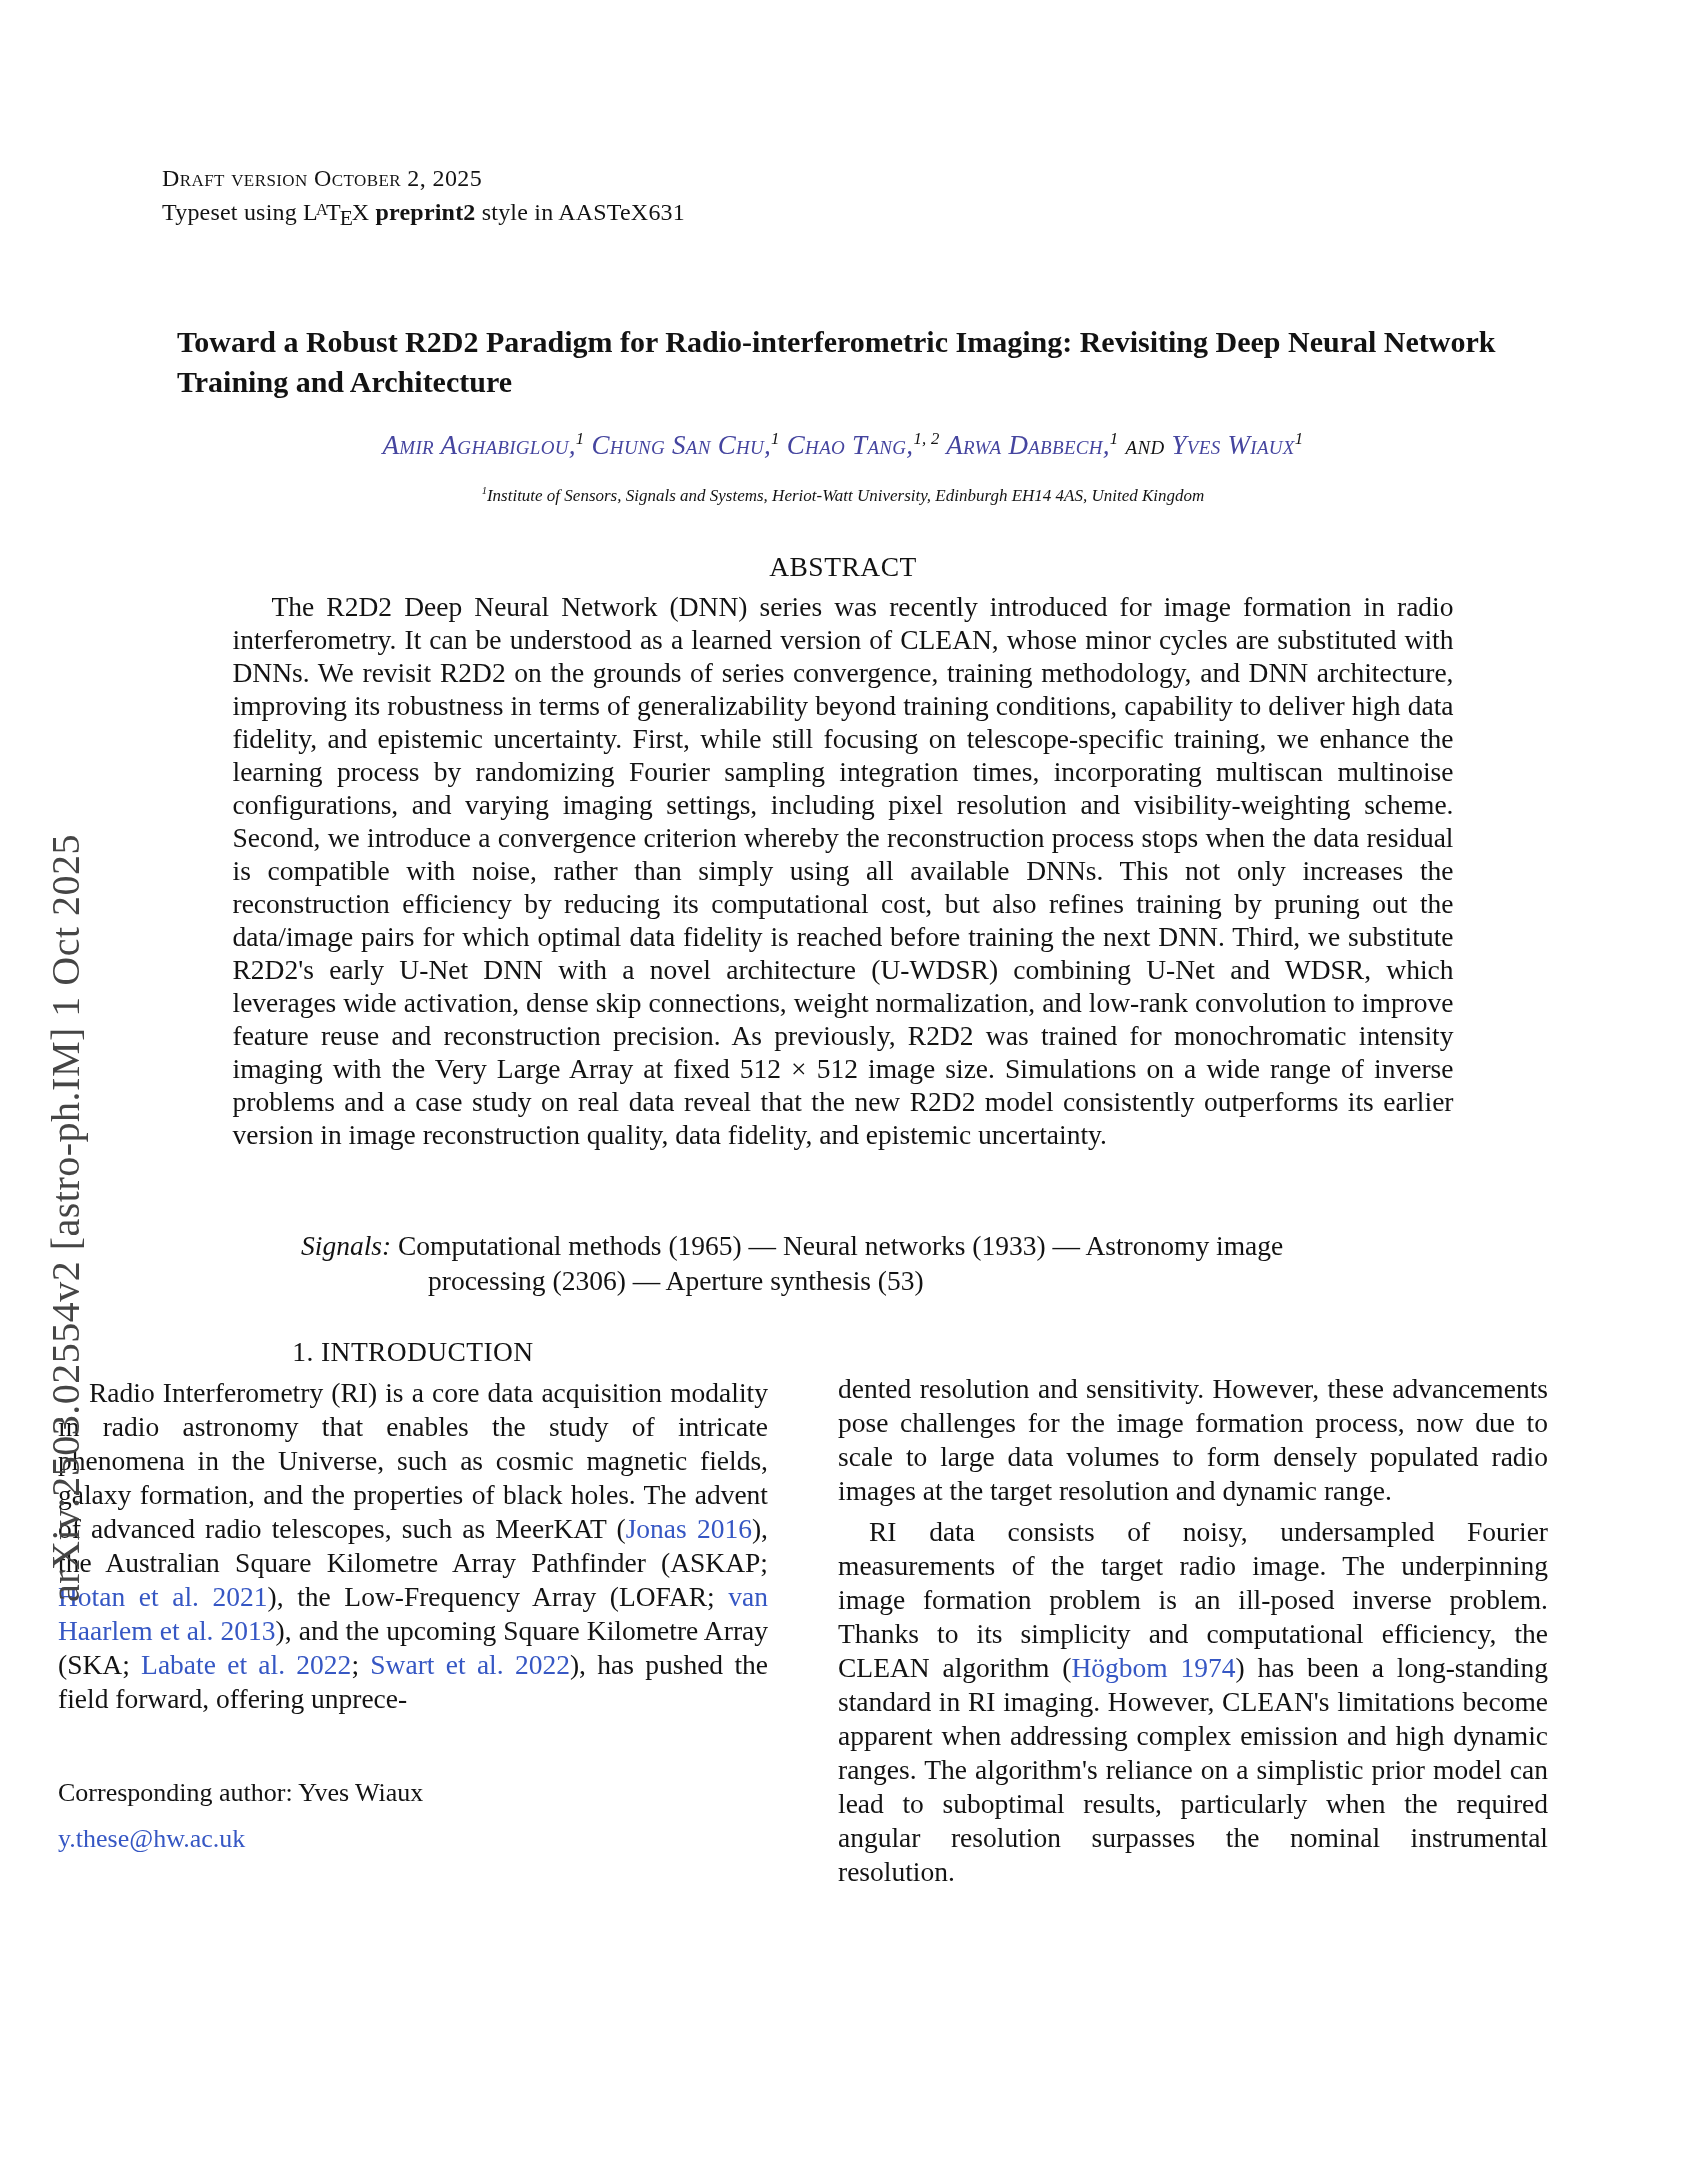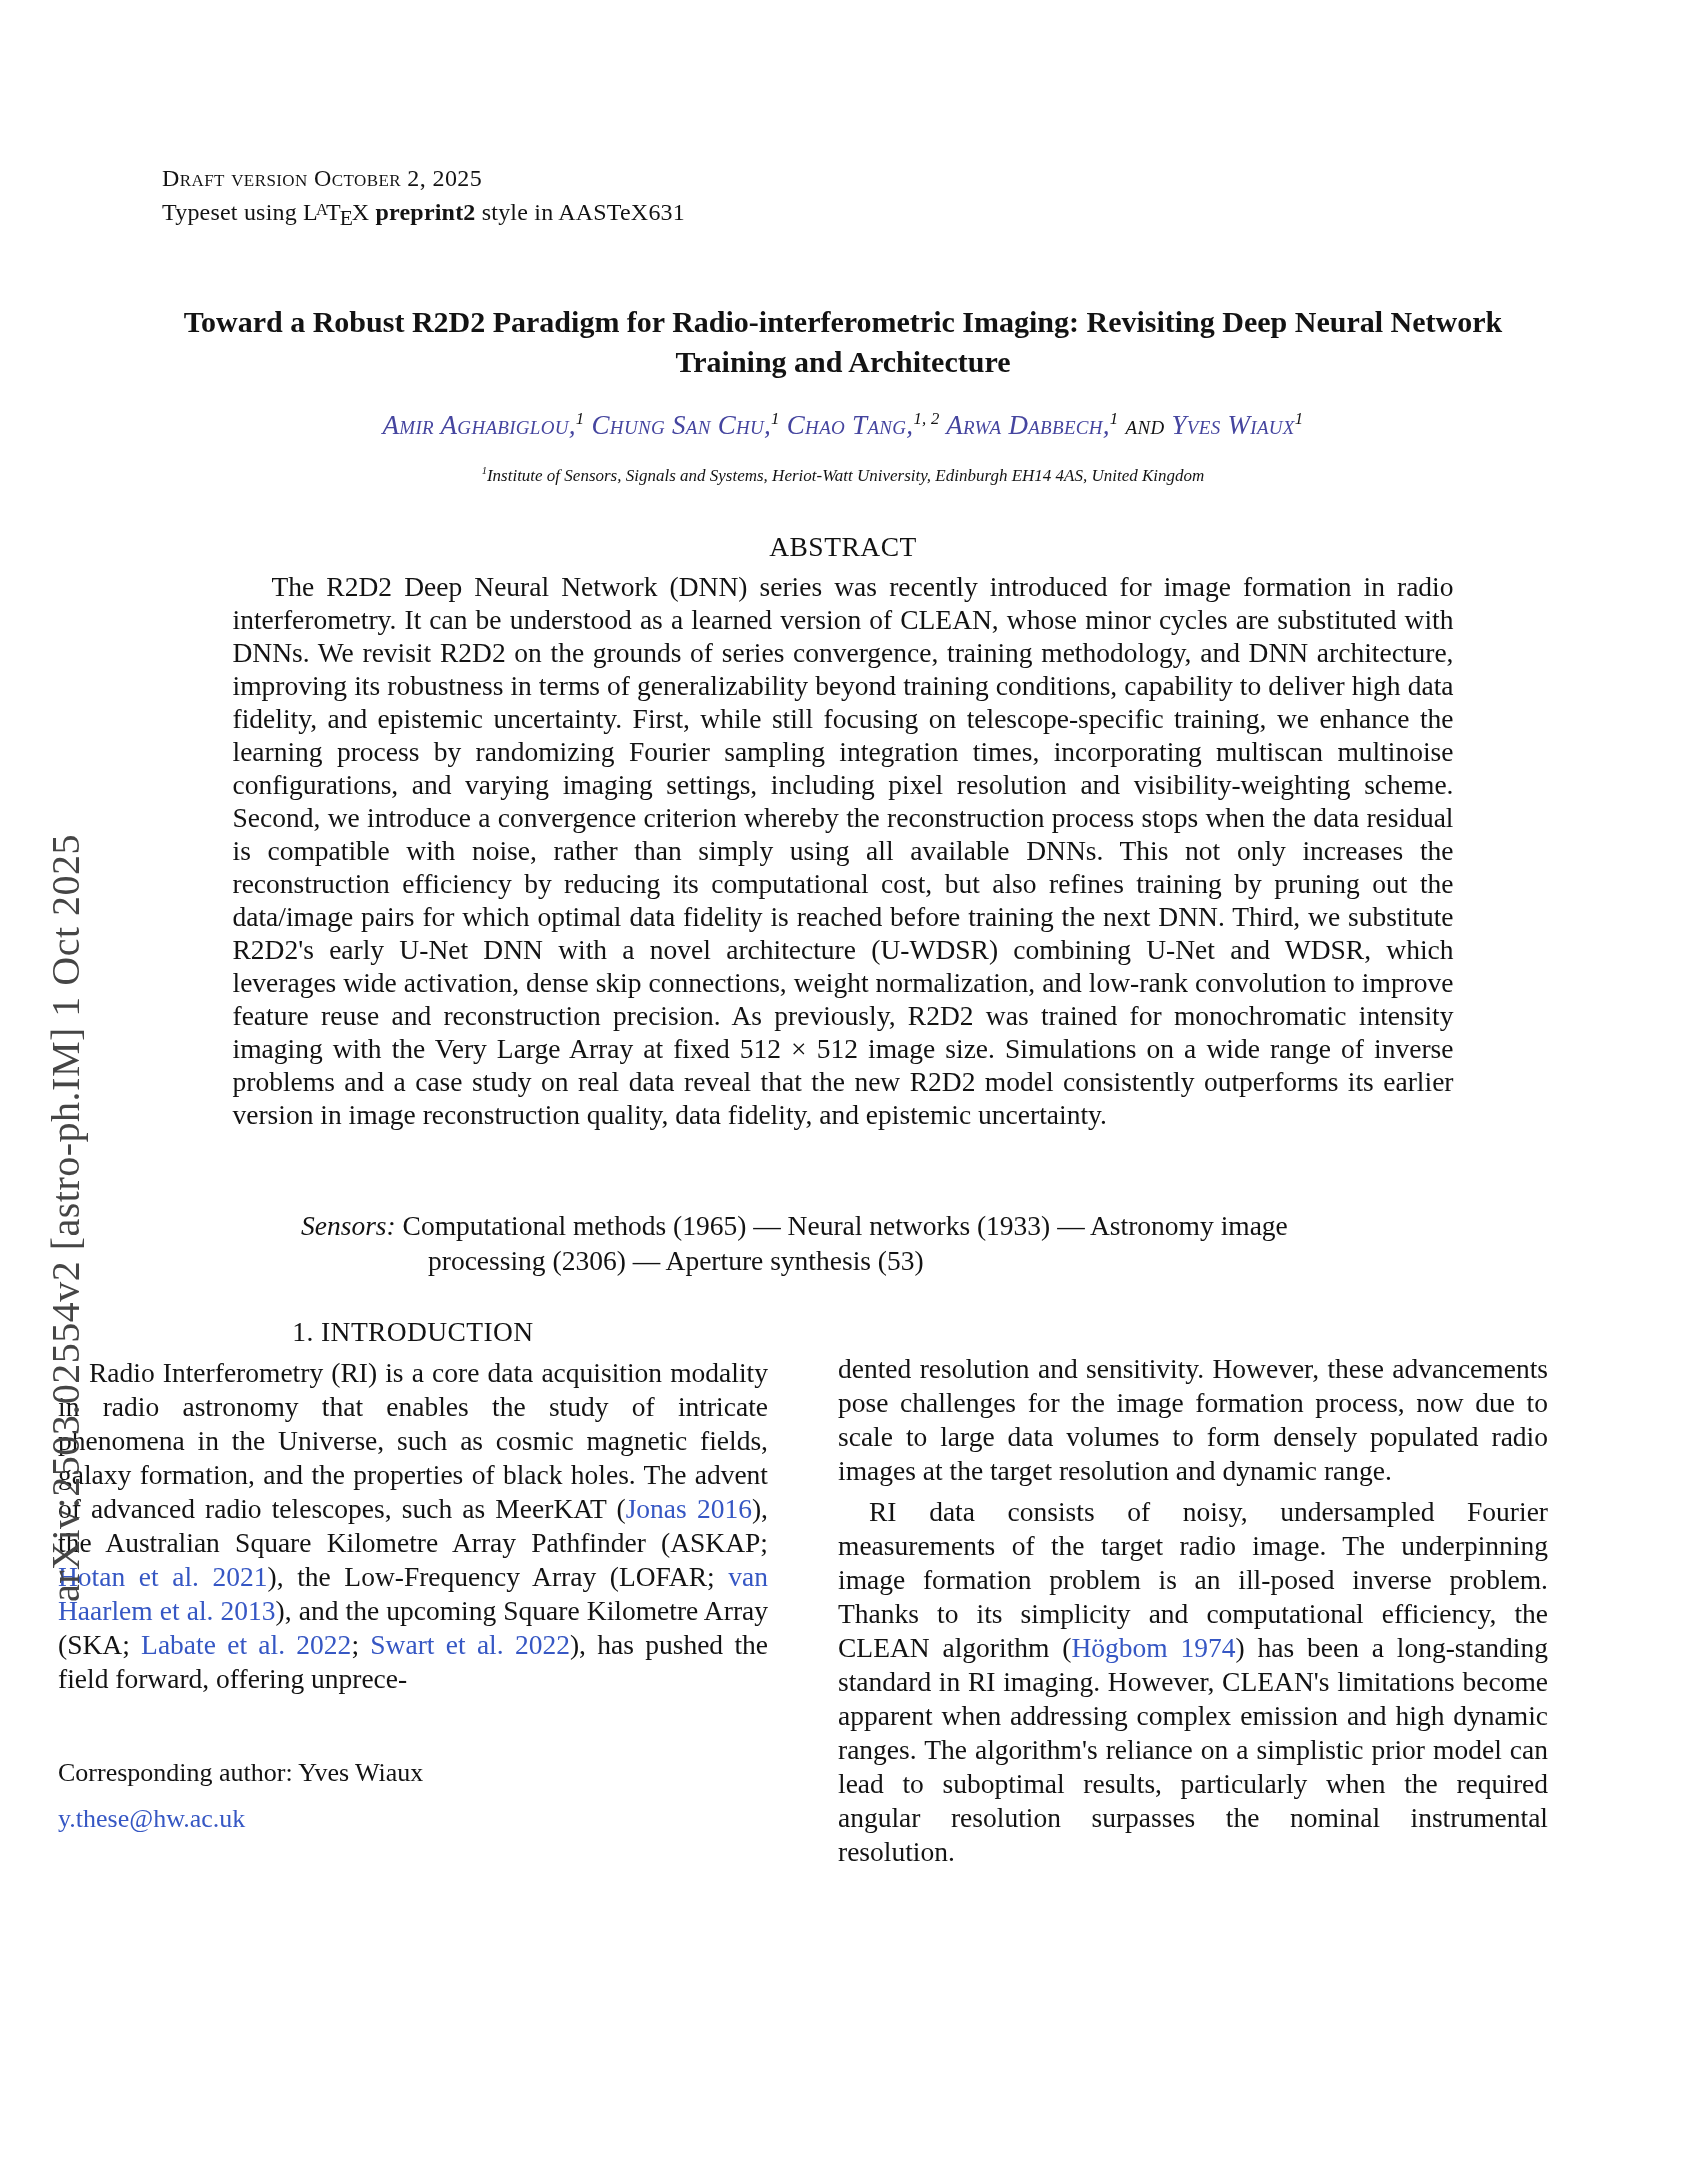--- a/index.html
+++ b/index.html
@@ -43,23 +43,23 @@
     transform-origin: 0 0;
     transform: rotate(-90deg);
     font-size: 40px;
     letter-spacing: 0.5px;
     color: var(--arxiv);
     white-space: nowrap;
   }
 
   
   .title {
-    margin: 68px auto 0 auto;
+    margin: 88px auto 0 auto;
     width: 1332px;
-    text-align: center;
+    text-align: left;
     font-size: 30px;
     line-height: 40px;
     font-weight: bold;
   }
   .authors-line {
     margin-top: 27.5px;
     text-align: center;
     font-size: 27px;
     line-height: 33px;
     font-variant: small-caps;
@@ -157,21 +157,21 @@
   <div class="authors-line"><span class="author">Amir Aghabiglou,</span><sup>1</sup><span class="author"> Chung San Chu,</span><sup>1</sup><span class="author"> Chao Tang,</span><sup>1, 2</sup><span class="author"> Arwa Dabbech,</span><sup>1</sup><span class="plain"> and </span><span class="author">Yves Wiaux</span><sup>1</sup></div>
 
   <div class="affiliations">
     <div><sup>1</sup><span>Institute of Sensors, Signals and Systems, Heriot-Watt University, Edinburgh EH14 4AS, United Kingdom</span></div>
   </div>
 
   <div class="abstract-heading">ABSTRACT</div>
 
   <p class="abstract-text">The R2D2 Deep Neural Network (DNN) series was recently introduced for image formation in radio interferometry. It can be understood as a learned version of CLEAN, whose minor cycles are substituted with DNNs. We revisit R2D2 on the grounds of series convergence, training methodology, and DNN architecture, improving its robustness in terms of generalizability beyond training conditions, capability to deliver high data fidelity, and epistemic uncertainty. First, while still focusing on telescope-specific training, we enhance the learning process by randomizing Fourier sampling integration times, incorporating multiscan multinoise configurations, and varying imaging settings, including pixel resolution and visibility-weighting scheme. Second, we introduce a convergence criterion whereby the reconstruction process stops when the data residual is compatible with noise, rather than simply using all available DNNs. This not only increases the reconstruction efficiency by reducing its computational cost, but also refines training by pruning out the data/image pairs for which optimal data fidelity is reached before training the next DNN. Third, we substitute R2D2's early U-Net DNN with a novel architecture (U-WDSR) combining U-Net and WDSR, which leverages wide activation, dense skip connections, weight normalization, and low-rank convolution to improve feature reuse and reconstruction precision. As previously, R2D2 was trained for monochromatic intensity imaging with the Very Large Array at fixed 512 × 512 image size. Simulations on a wide range of inverse problems and a case study on real data reveal that the new R2D2 model consistently outperforms its earlier version in image reconstruction quality, data fidelity, and epistemic uncertainty.</p>
 
-  <div class="keywords"><span class="kw-label">Sensors:</span><span> Computational methods (1965) — Neural networks (1933) — Astronomy image processing (2306) — Aperture synthesis (53)</span></div>
+  <div class="keywords"><span class="kw-label">Signals:</span><span> Computational methods (1965) — Neural networks (1933) — Astronomy image processing (2306) — Aperture synthesis (53)</span></div>
 
   <div class="columns">
 
     <div class="col col-left">
       <div class="section-heading">1. INTRODUCTION</div>
       <p class="para indent"><span>Radio Interferometry (RI) is a core data acquisition modality in radio astronomy that enables the study of intricate phenomena in the Universe, such as cosmic magnetic fields, galaxy formation, and the properties of black holes. The advent of advanced radio telescopes, such as MeerKAT (</span><span class="cite">Jonas 2016</span><span>), the Australian Square Kilometre Array Pathfinder (ASKAP; </span><span class="cite">Hotan et al. 2021</span><span>), the Low-Frequency Array (LOFAR; </span><span class="cite">van Haarlem et al. 2013</span><span>), and the upcoming Square Kilometre Array (SKA; </span><span class="cite">Labate et al. 2022</span><span>; </span><span class="cite">Swart et al. 2022</span><span>), has pushed the field forward, offering unprece-</span></p>
       <div class="footnote">
         <div>Corresponding author: Yves Wiaux</div>
         <span class="email">y.these@hw.ac.uk</span>
       </div>

